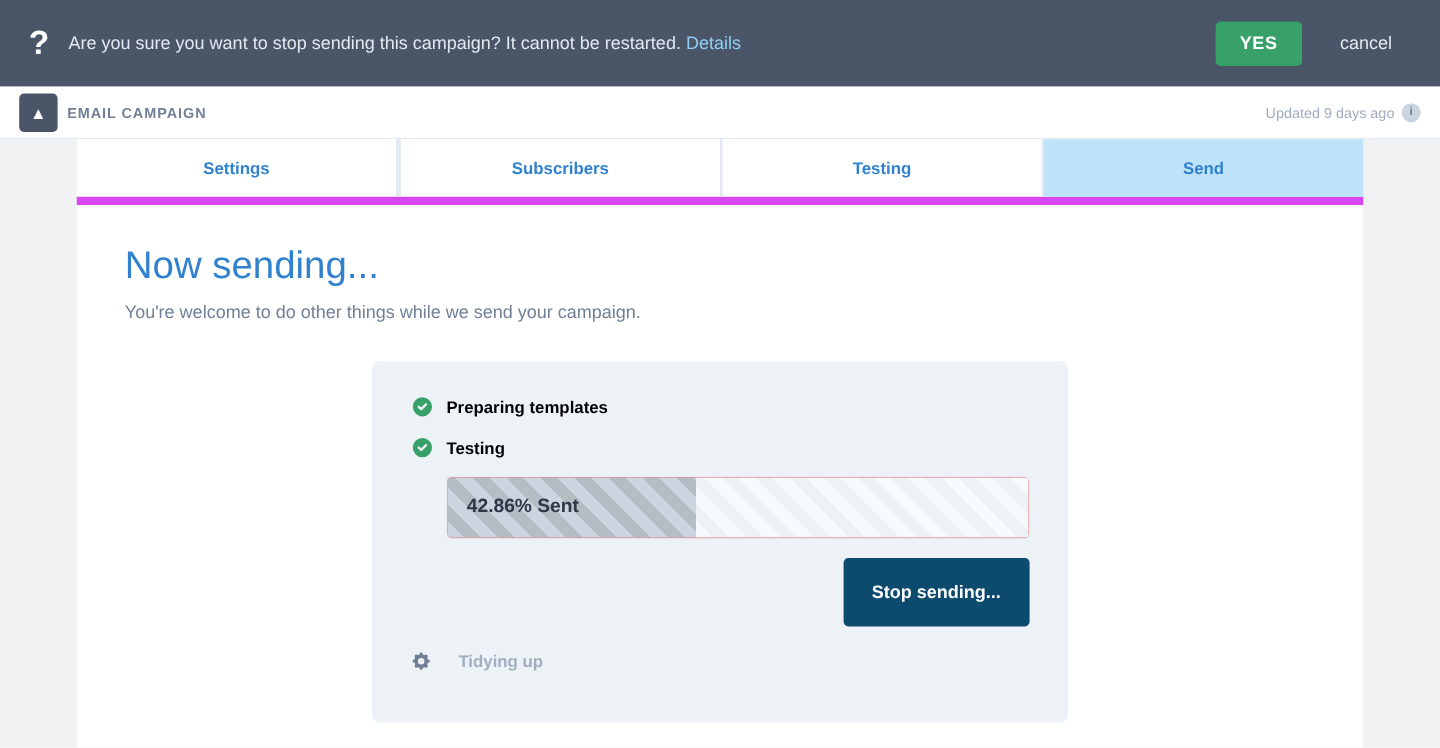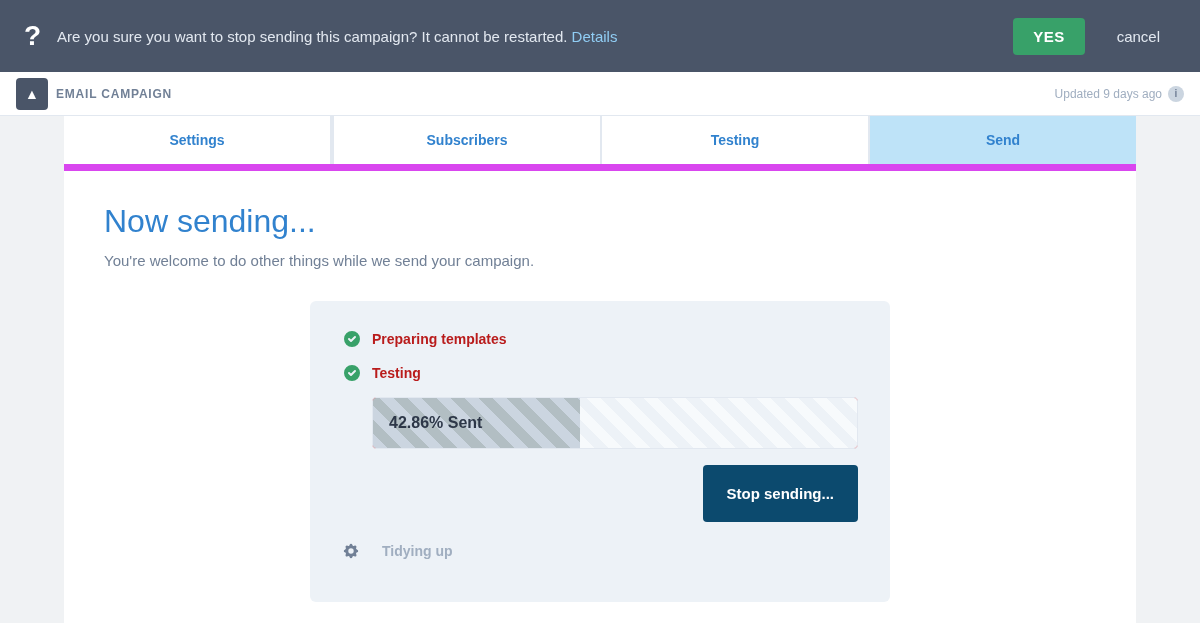--- a/index.html
+++ b/index.html
@@ -142,21 +142,21 @@
       max-width: 580px;
       margin: 0 auto;
     }
     .status-item {
       display: flex;
       align-items: center;
       gap: 10px;
       margin-bottom: 14px;
       font-size: 14px;
       font-weight: 600;
-      color: #b91c1c;
+      color: #000000;
     }
     .check-icon {
       width: 20px;
       height: 20px;
       color: #38a169;
       flex-shrink: 0;
     }
     .gear-icon {
       width: 18px;
       height: 18px;

